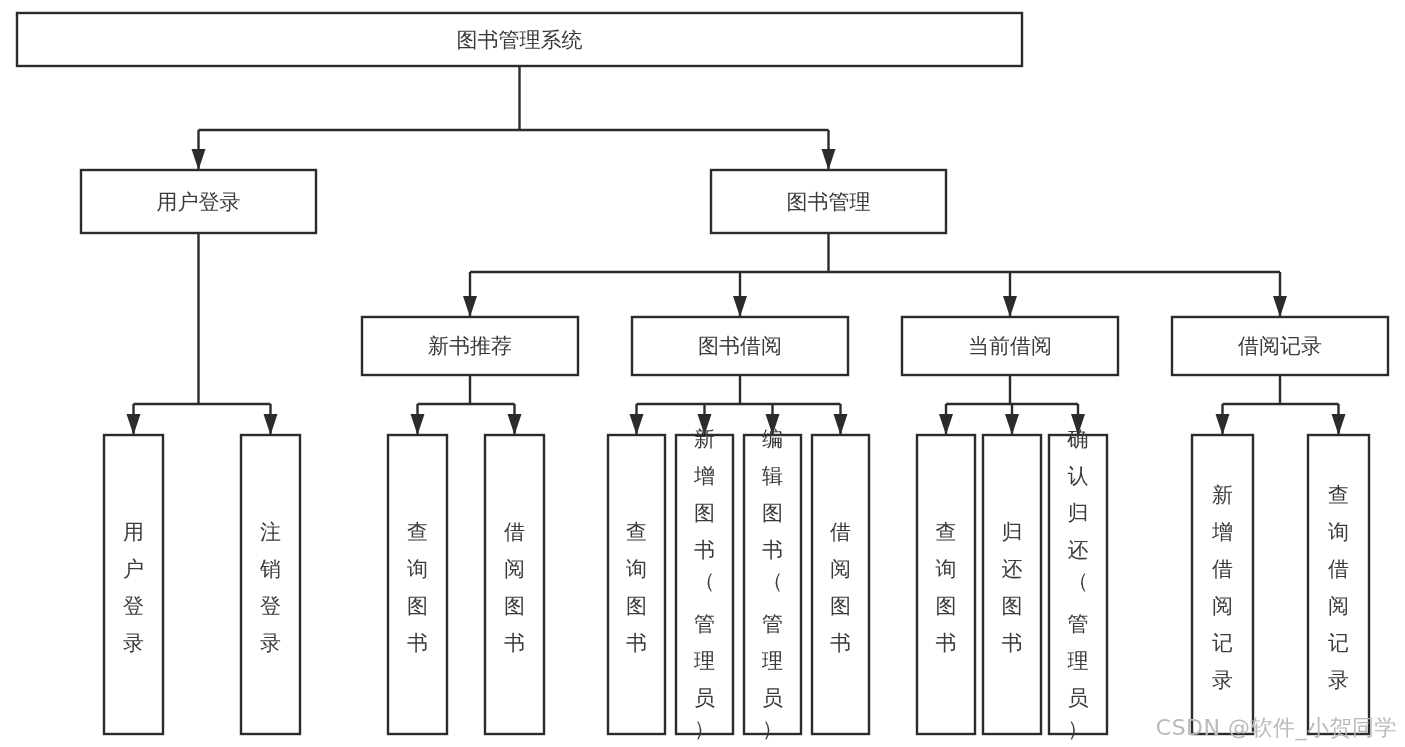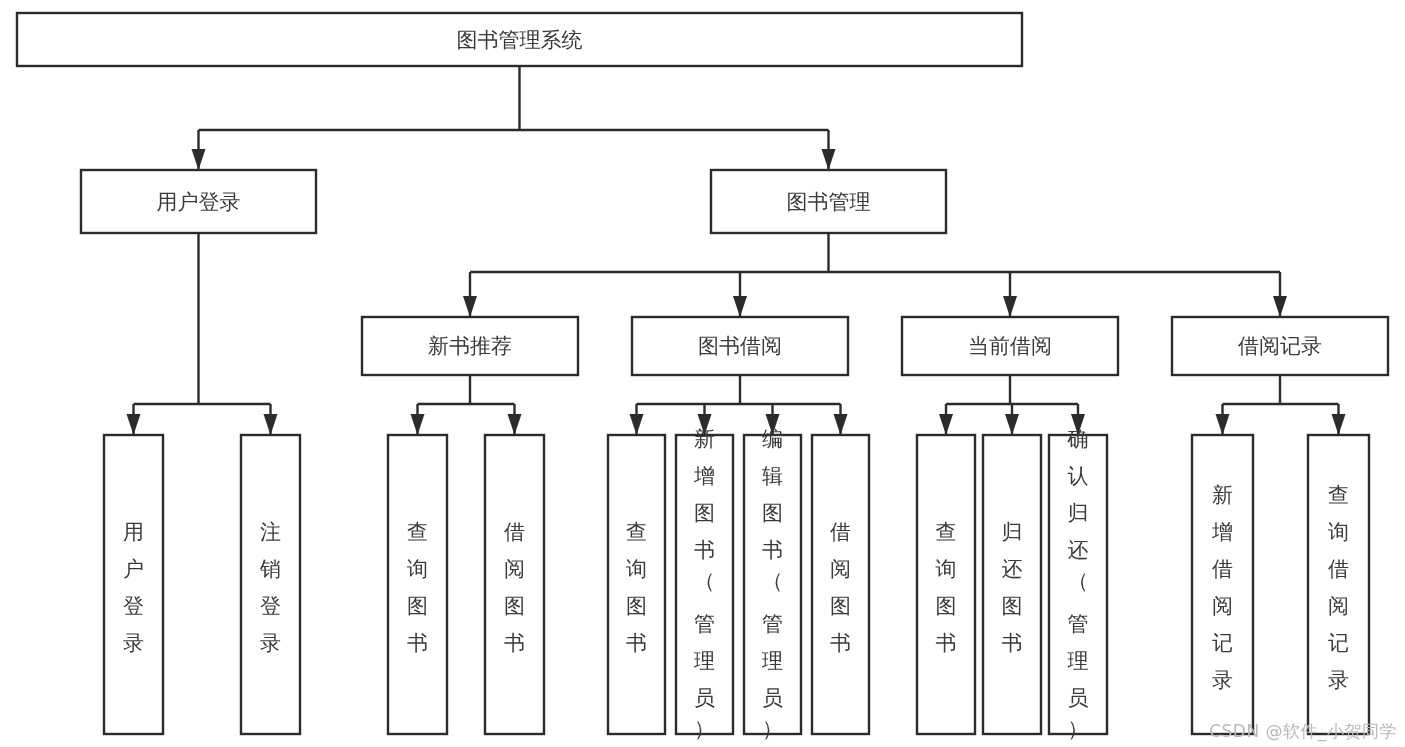--- a/index.html
+++ b/index.html
@@ -54,21 +54,21 @@
   }
   .arrow-head {
     fill: #2b2b2b;
     stroke: none;
   }
   .watermark {
     position: absolute;
     right: 8px;
     bottom: 4px;
     font-family: "DejaVu Sans", "Liberation Sans", sans-serif;
-    font-size: 17px;
+    font-size: 22px;
     color: #b9b9b9;
     letter-spacing: 0.5px;
     white-space: nowrap;
     user-select: none;
   }
 </style>
 </head>
 <body>
 
 <div id="diagram-root">

